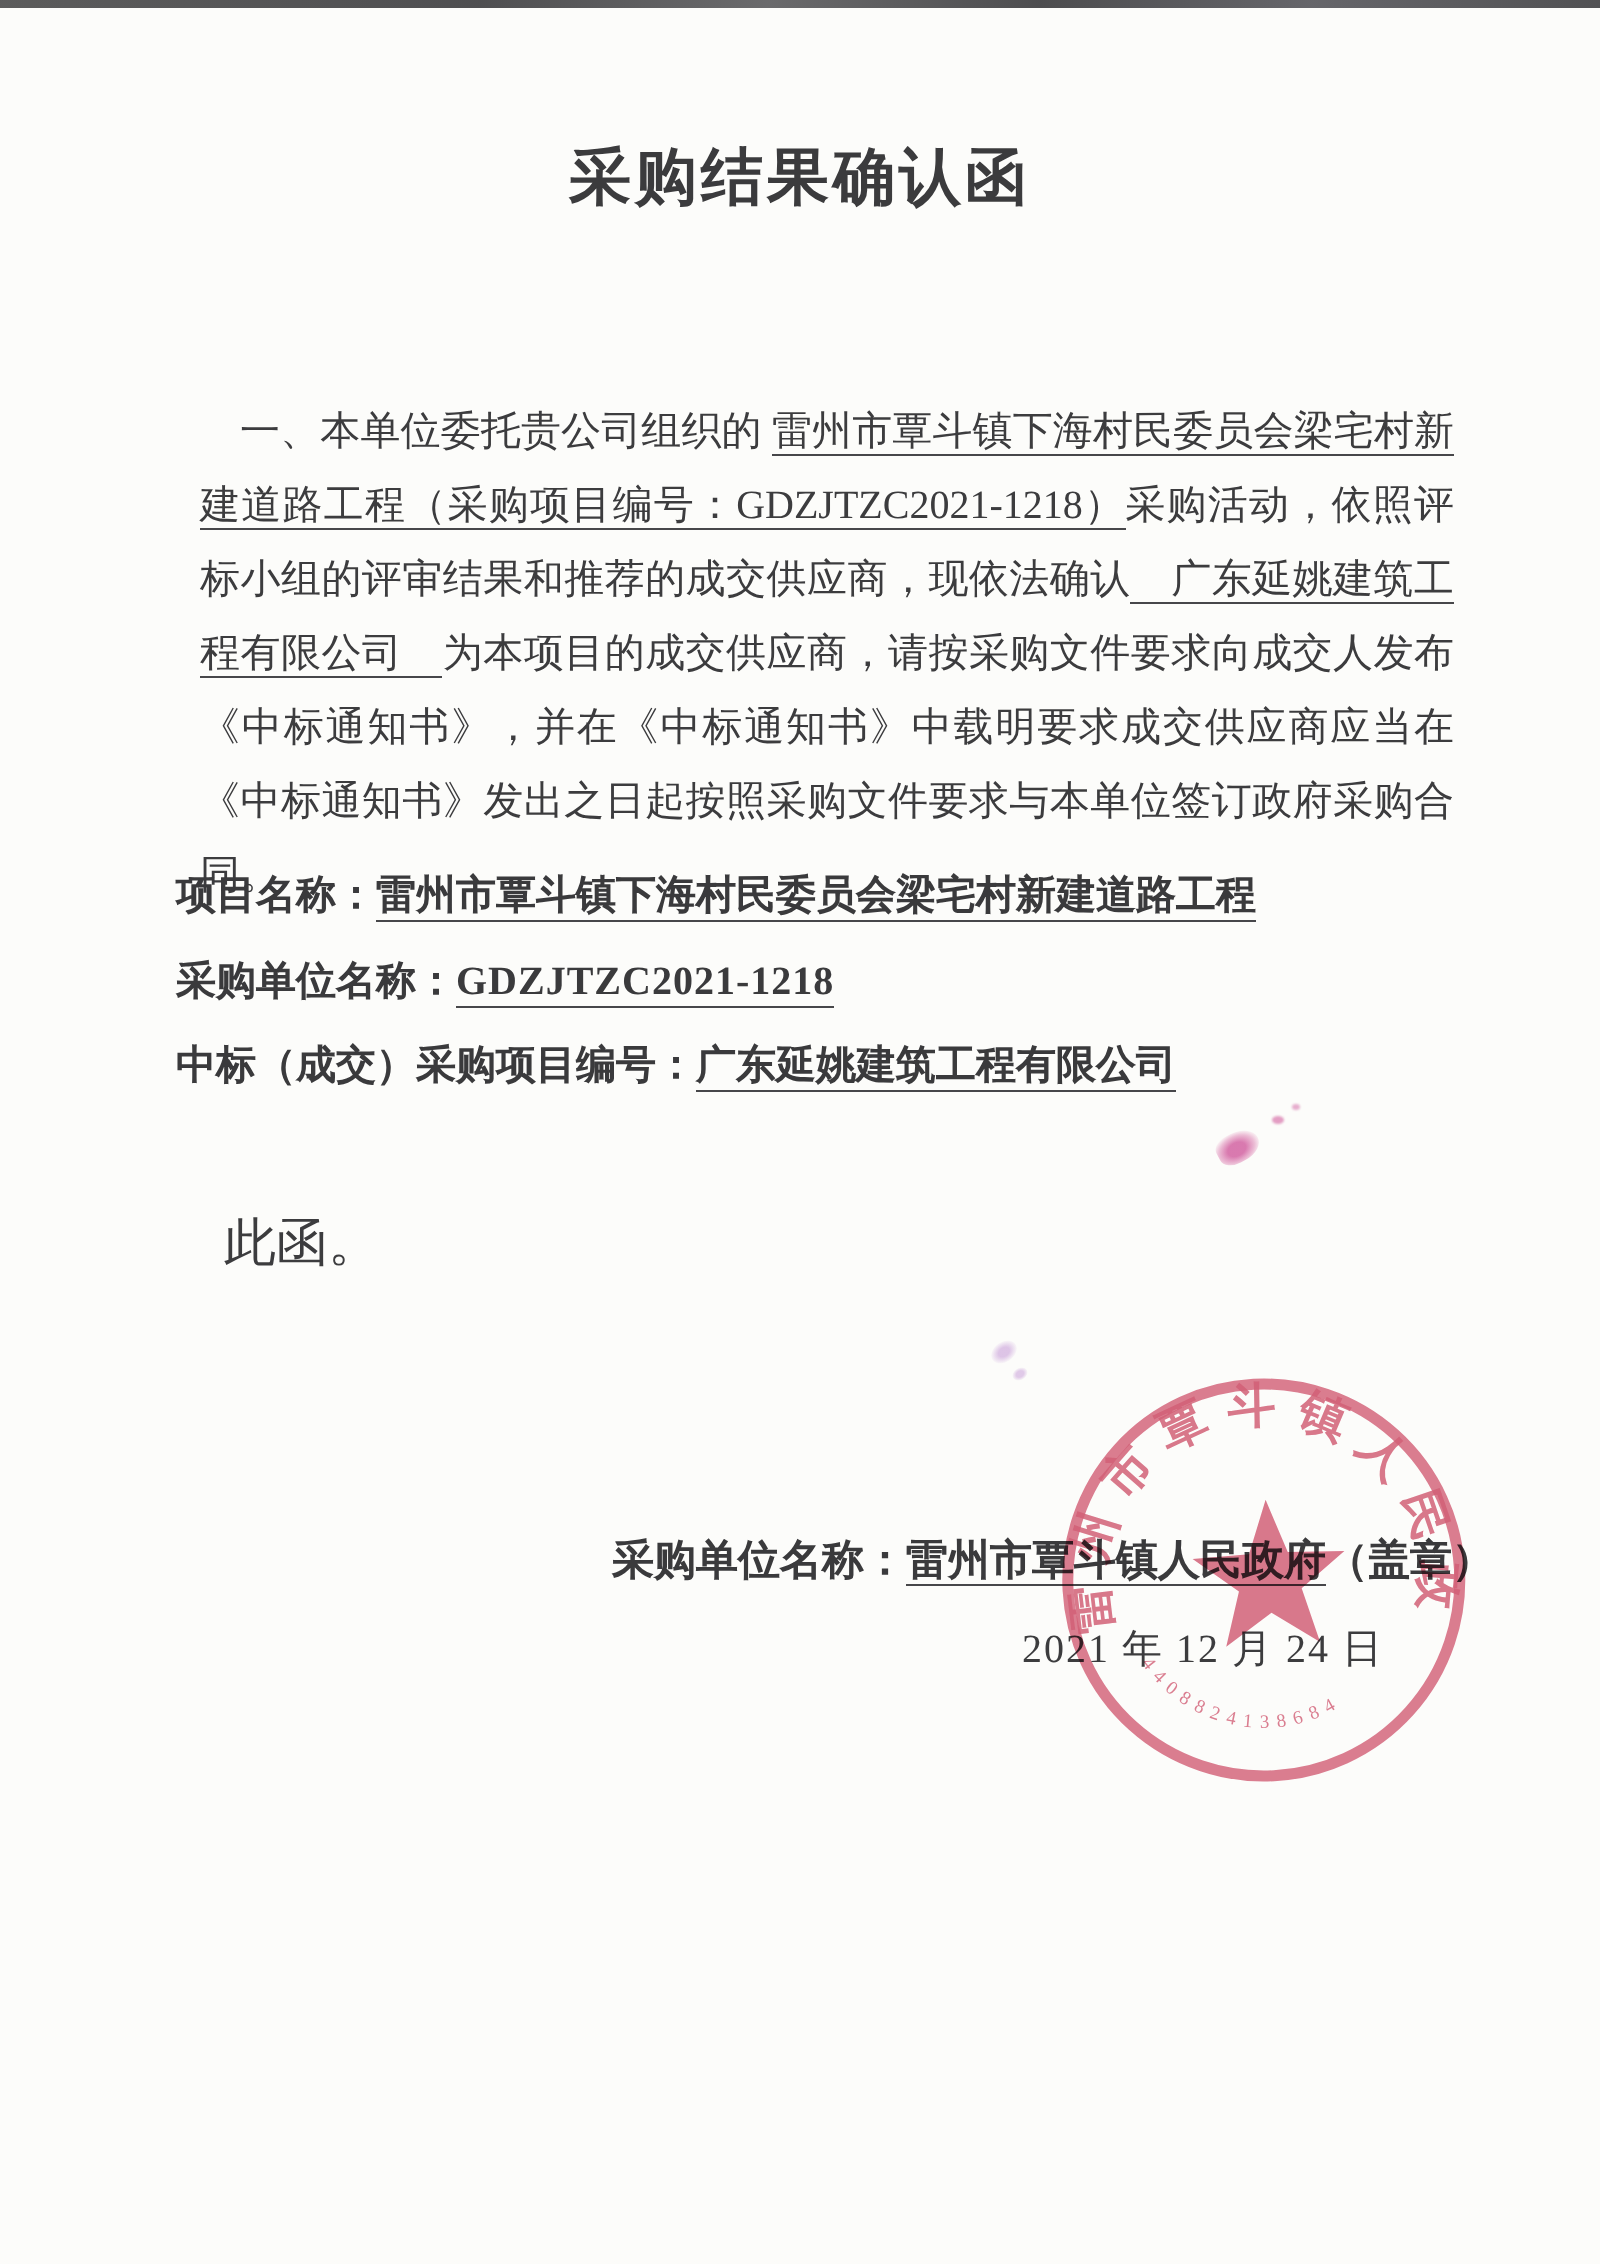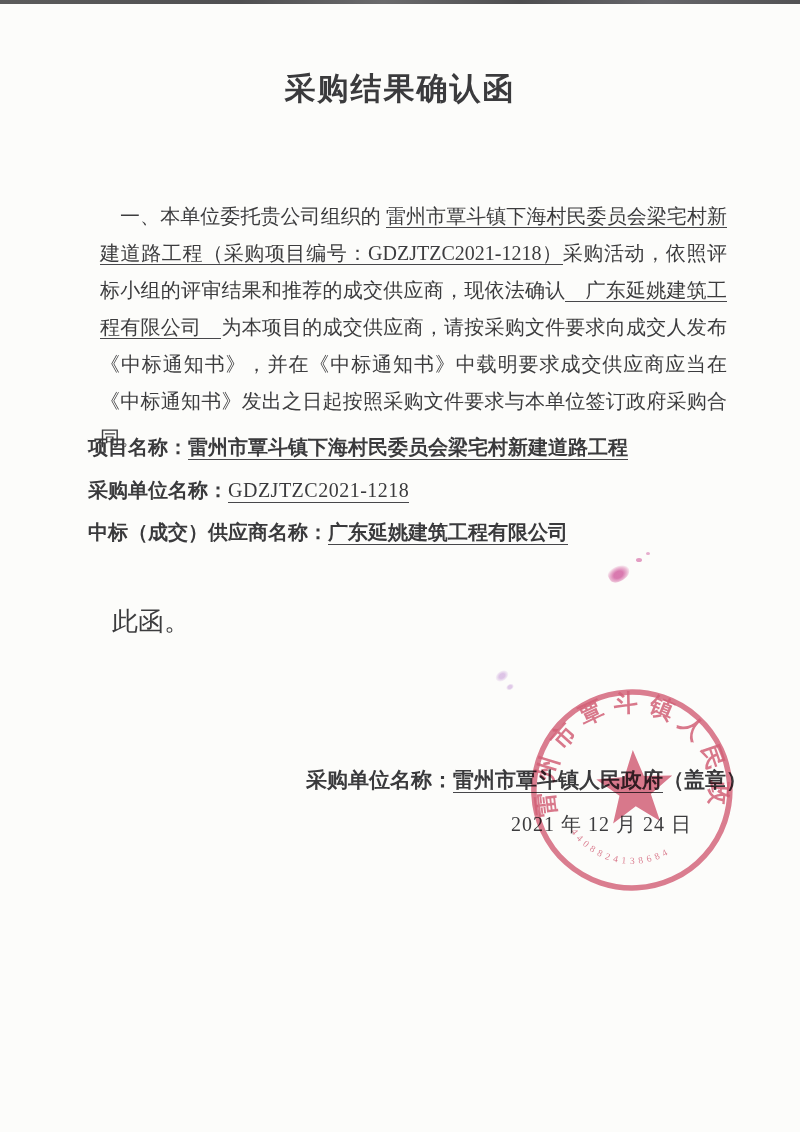--- a/index.html
+++ b/index.html
@@ -61,21 +61,21 @@
   }
   .detail-line {
     height: 28px;
     margin-bottom: 14.5px;
     font-size: 20px;
     font-weight: 600;
     color: #3a3a3c;
     white-space: nowrap;
   }
   .detail-line .value { font-weight: 600; padding-bottom: 1px; text-align: right; }
-  .detail-line .latin { font-weight: 400; letter-spacing: .5px; }
+  .detail-line .latin { font-weight: 700; letter-spacing: .5px; }
   .closing {
     position: absolute;
     top: 604px; left: 112px;
     font-size: 26px;
     color: #3c3c3e;
   }
   .signature-line {
     position: absolute;
     top: 766px; left: 306px;
     font-size: 21px;
@@ -129,21 +129,21 @@
   <div class="scan-edge-top"></div>
 
   <div class="doc-title">采购结果确认函</div>
 
 
   <div class="body-paragraph"><span>一、本单位委托贵公司组织的 </span><span class="u">雷州市覃斗镇下海村民委员会梁宅村新建道路工程（采购项目编号：GDZJTZC2021-1218）</span><span>采购活动，依照评标小组的评审结果和推荐的成交供应商，现依法确认</span><span class="u">　广东延姚建筑工程有限公司　</span><span>为本项目的成交供应商，请按采购文件要求向成交人发布《中标通知书》，并在《中标通知书》中载明要求成交供应商应当在《中标通知书》发出之日起按照采购文件要求与本单位签订政府采购合同。</span></div>
 
   <div class="details">
       <div class="detail-line"><span>项目名称：</span><span class="value u">雷州市覃斗镇下海村民委员会梁宅村新建道路工程</span></div>
       <div class="detail-line"><span>采购单位名称：</span><span class="value u latin">GDZJTZC2021-1218</span></div>
-      <div class="detail-line"><span>中标（成交）供应商名称：</span><span class="value u">广东延姚建筑工程有限公司</span></div>
+      <div class="detail-line"><span>中标（成交）采购项目编号：</span><span class="value u">广东延姚建筑工程有限公司</span></div>
     </div>
 
   <div class="closing">此函。</div>
 
   <div class="signature-line"><span>采购单位名称：</span><span class="u">雷州市覃斗镇人民政府</span><span>（盖章）</span></div>
 
   <div class="date-line">2021 年 12 月 24 日</div>
 
   <svg class="seal" viewBox="0 0 222 216" aria-hidden="true">
     <defs>

